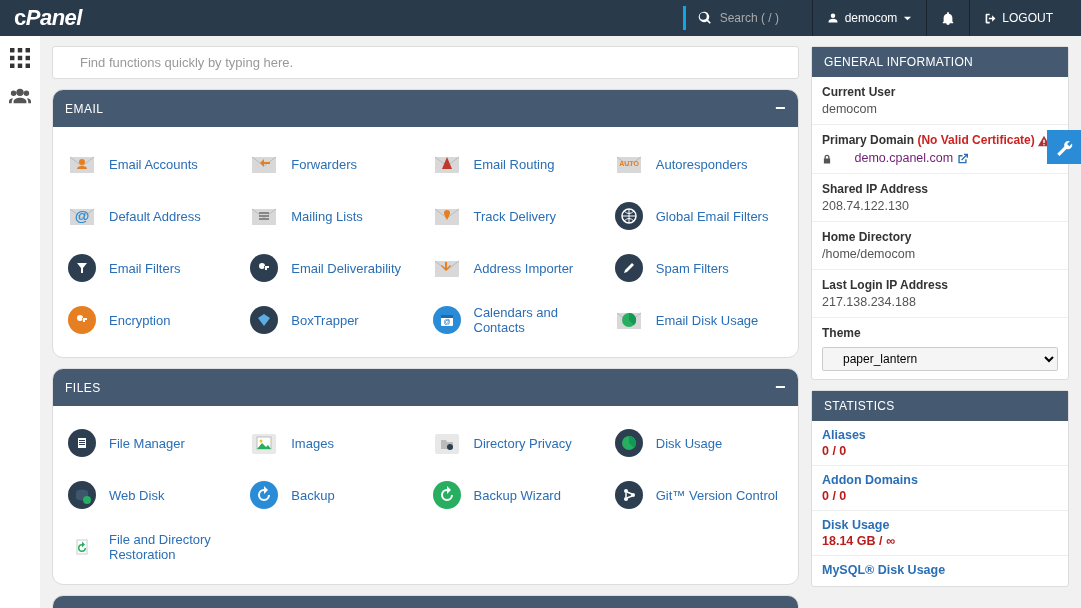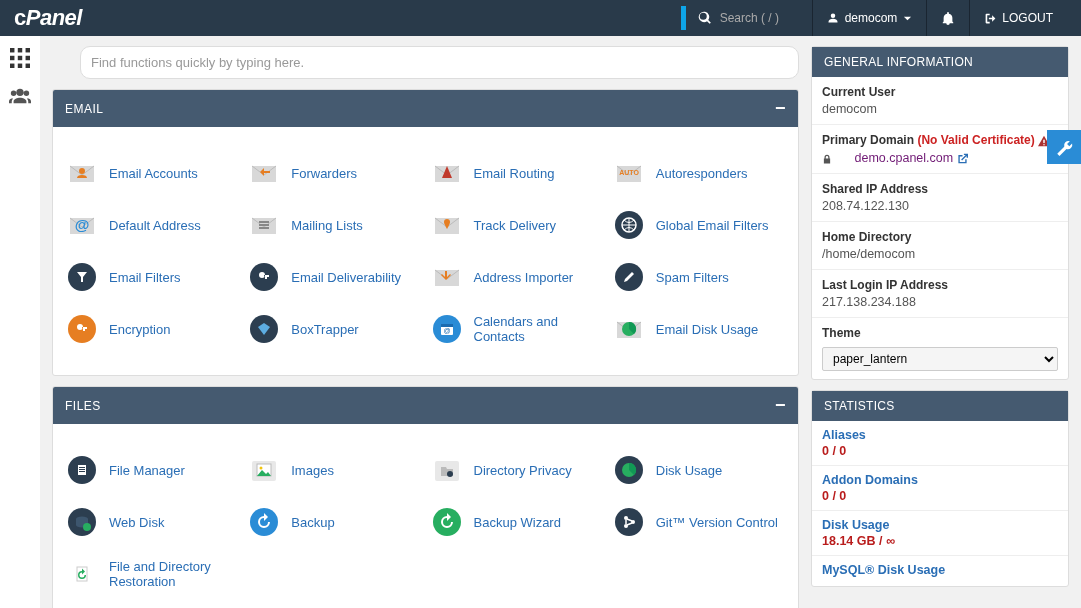--- a/index.html
+++ b/index.html
@@ -1,48 +1,48 @@
 <!DOCTYPE html>
 <html><head>
 <meta charset="utf-8">
 <style>
 * { box-sizing: border-box; margin: 0; padding: 0; }
 body { font-family: -apple-system, BlinkMacSystemFont, "Segoe UI", Arial, sans-serif; background: #f1f1f1; font-size: 13px; color: #333; }
 .topbar { background: #293a4a; height: 36px; display: flex; align-items: center; padding: 0 14px; color: #fff; }
 .logo { font-weight: bold; font-style: italic; font-size: 22px; letter-spacing: -0.5px; }
 .logo-c { font-style: normal; }
 .topbar-spacer { flex: 1; }
-.search-area { display: flex; align-items: center; background: #293a4a; padding: 0 12px; height: 24px; border-left: 5px solid #0ea5e9; }
+.search-area { display: flex; align-items: center; background: #293a4a; padding: 0 12px; height: 24px; border-left: 3px solid #0ea5e9; }
 .search-area input { background: transparent; border: none; color: #aaa; font-size: 12px; outline: none; width: 80px; margin-left: 8px; }
 .user-area { display: flex; align-items: center; padding: 0 14px; height: 36px; border-left: 1px solid #1a2531; gap: 6px; font-size: 12px; }
 .bell-area { padding: 0 14px; height: 36px; display: flex; align-items: center; border-left: 1px solid #1a2531; }
 .logout-area { padding: 0 14px; height: 36px; display: flex; align-items: center; border-left: 1px solid #1a2531; font-size: 12px; gap: 5px; }
 .left-rail { position: absolute; left: 0; top: 36px; width: 40px; background: #fff; height: calc(100% - 36px); display: flex; flex-direction: column; align-items: center; padding-top: 10px; gap: 14px; }
 .rail-item { width: 24px; height: 24px; display: flex; align-items: center; justify-content: center; color: #333; }
 .main { margin-left: 40px; padding: 10px 12px; display: flex; gap: 12px; align-items: flex-start; }
 .center-col { flex: 1; display: flex; flex-direction: column; gap: 10px; }
-.search-box { background: #fff; border: 1px solid #ddd; border-radius: 10px; padding: 8px 10px; margin-left: 28px; }
+.search-box { background: #fff; border: 1px solid #ddd; border-radius: 3px; padding: 8px 27px; }
 .search-box input { border: none; width: 100%; font-size: 13px; outline: none; color: #555; }
-.panel { background: #fff; border-radius: 3px; overflow: hidden; border: 1px solid #ddd; }
+.panel { background: #fff; border-radius: 11px; overflow: hidden; border: 1px solid #ddd; }
 .panel-head { background: #455a70; color: #fff; padding: 8px 12px; font-size: 12px; letter-spacing: 0.5px; display: flex; justify-content: space-between; align-items: center; }
 .panel-minus { font-size: 18px; cursor: pointer; font-weight: bold; }
-.panel-body { padding: 23px 8px; display: grid; grid-template-columns: repeat(4, 1fr); gap: 6px 0; }
+.panel-body { padding: 14px 8px; display: grid; grid-template-columns: repeat(4, 1fr); gap: 6px 0; }
 .item { display: flex; align-items: center; gap: 10px; padding: 6px 4px; cursor: pointer; }
 .icon-wrap { width: 34px; height: 34px; flex-shrink: 0; display: flex; align-items: center; justify-content: center; }
 .link { color: #2a6eb5; font-size: 13px; }
 .side-col { width: 258px; display: flex; flex-direction: column; gap: 10px; position: relative; }
 .side-panel { background: #fff; border-radius: 3px; border: 1px solid #ddd; }
 .side-head { background: #455a70; color: #fff; padding: 8px 12px; font-size: 12px; letter-spacing: 0.3px; }
 .info-row { padding: 8px 10px; border-bottom: 1px solid #eee; font-size: 12px; }
 .info-row:last-child { border-bottom: none; }
 .info-row .lbl { font-weight: bold; color: #333; font-size: 12px; margin-bottom: 3px; }
 .info-row .val { color: #555; font-size: 12.5px; }
 .cert-bad { color: #c22; font-weight: bold; }
 .domain-link { color: #701a75; margin-left: 19px; }
-.theme-select { width: 100%; border: 1px solid #ccc; background: #f5f5f5; padding: 3px 6px; font-size: 12px; margin-top: 4px; border-radius: 2px; }
+.theme-select { width: 100%; border: 1px solid #ccc; background: #f5f5f5; padding: 3px 16px; font-size: 12px; margin-top: 4px; border-radius: 2px; }
 .server-link { color: #2a6eb5; padding: 8px 10px; display: block; font-size: 12.5px; }
 .stat-row { padding: 7px 10px; border-bottom: 1px solid #eee; font-size: 12px; font-weight: bold; }
 .stat-row:last-child { border-bottom: none; }
 .stat-row .lbl { color: #2a6eb5; font-size: 12.5px; margin-bottom: 2px; }
 .stat-row .val { color: #b91c1c; font-size: 12.5px; }
 .wrench-tab { position: absolute; right: -12px; top: 84px; width: 34px; height: 34px; background: #2a8cd6; display: flex; align-items: center; justify-content: center; color: #fff; }
 svg { display: block; }
 input::placeholder { color: #aaa; }
 .search-box input::placeholder { color: #999; }
 </style>

